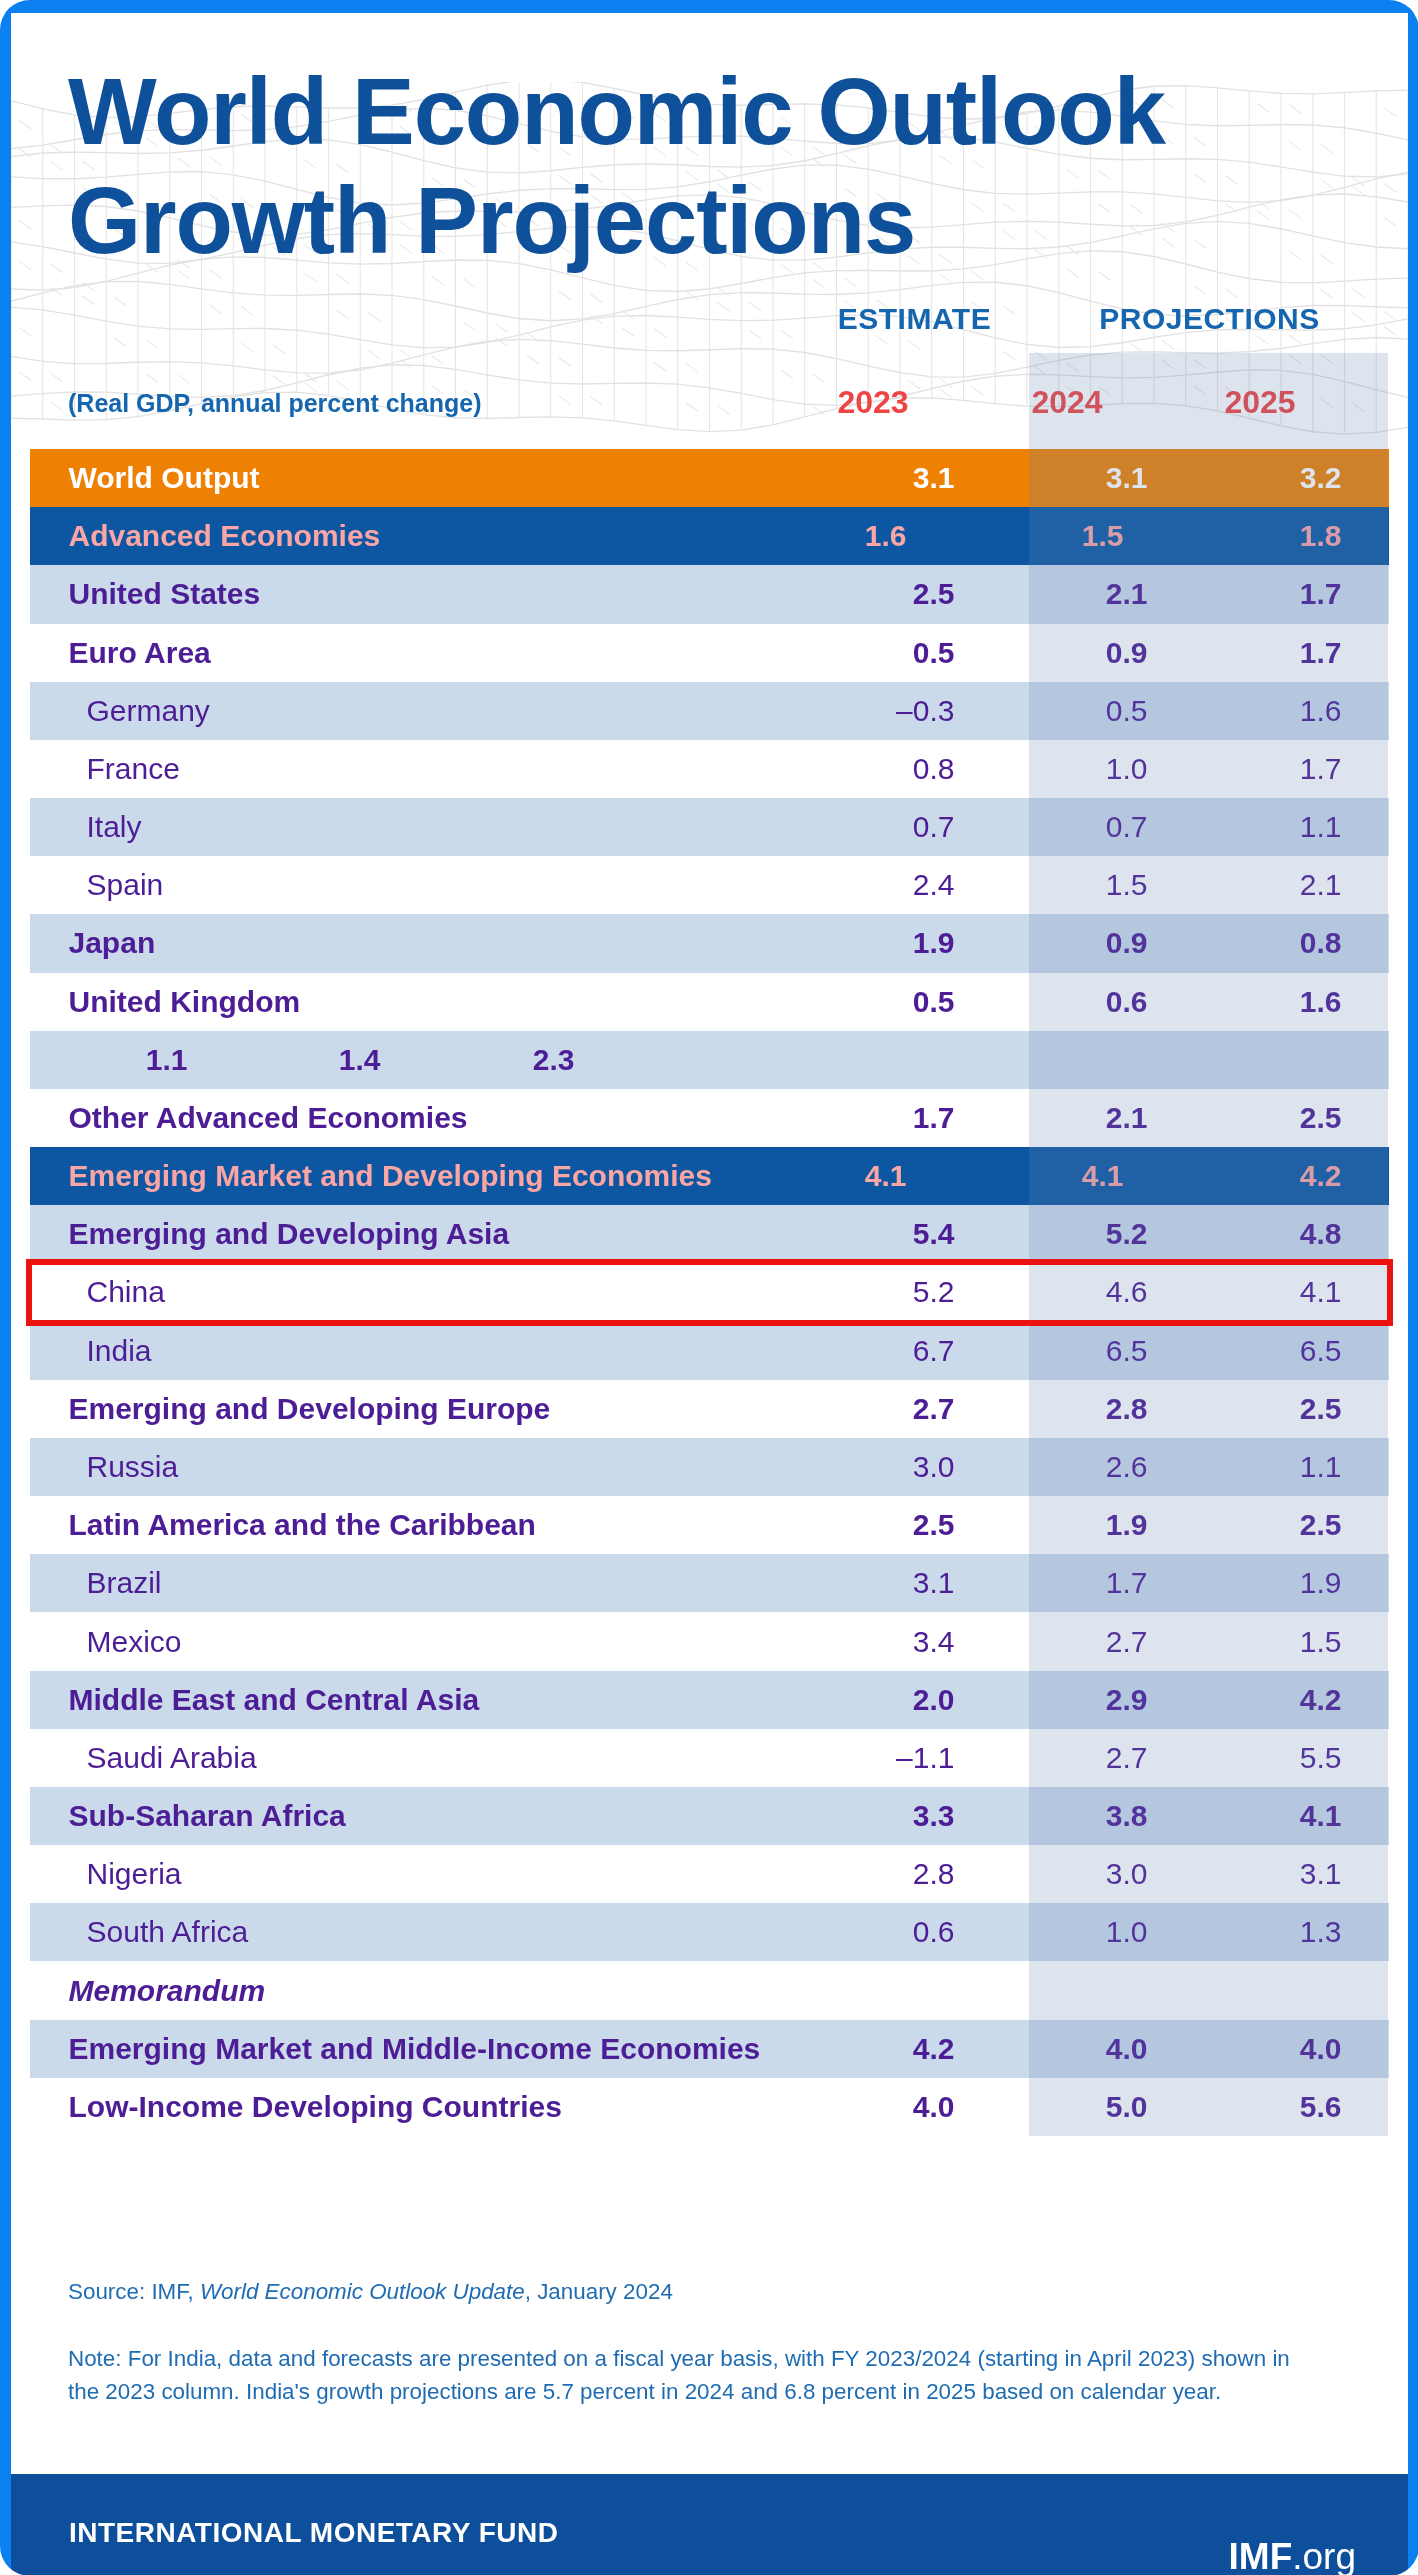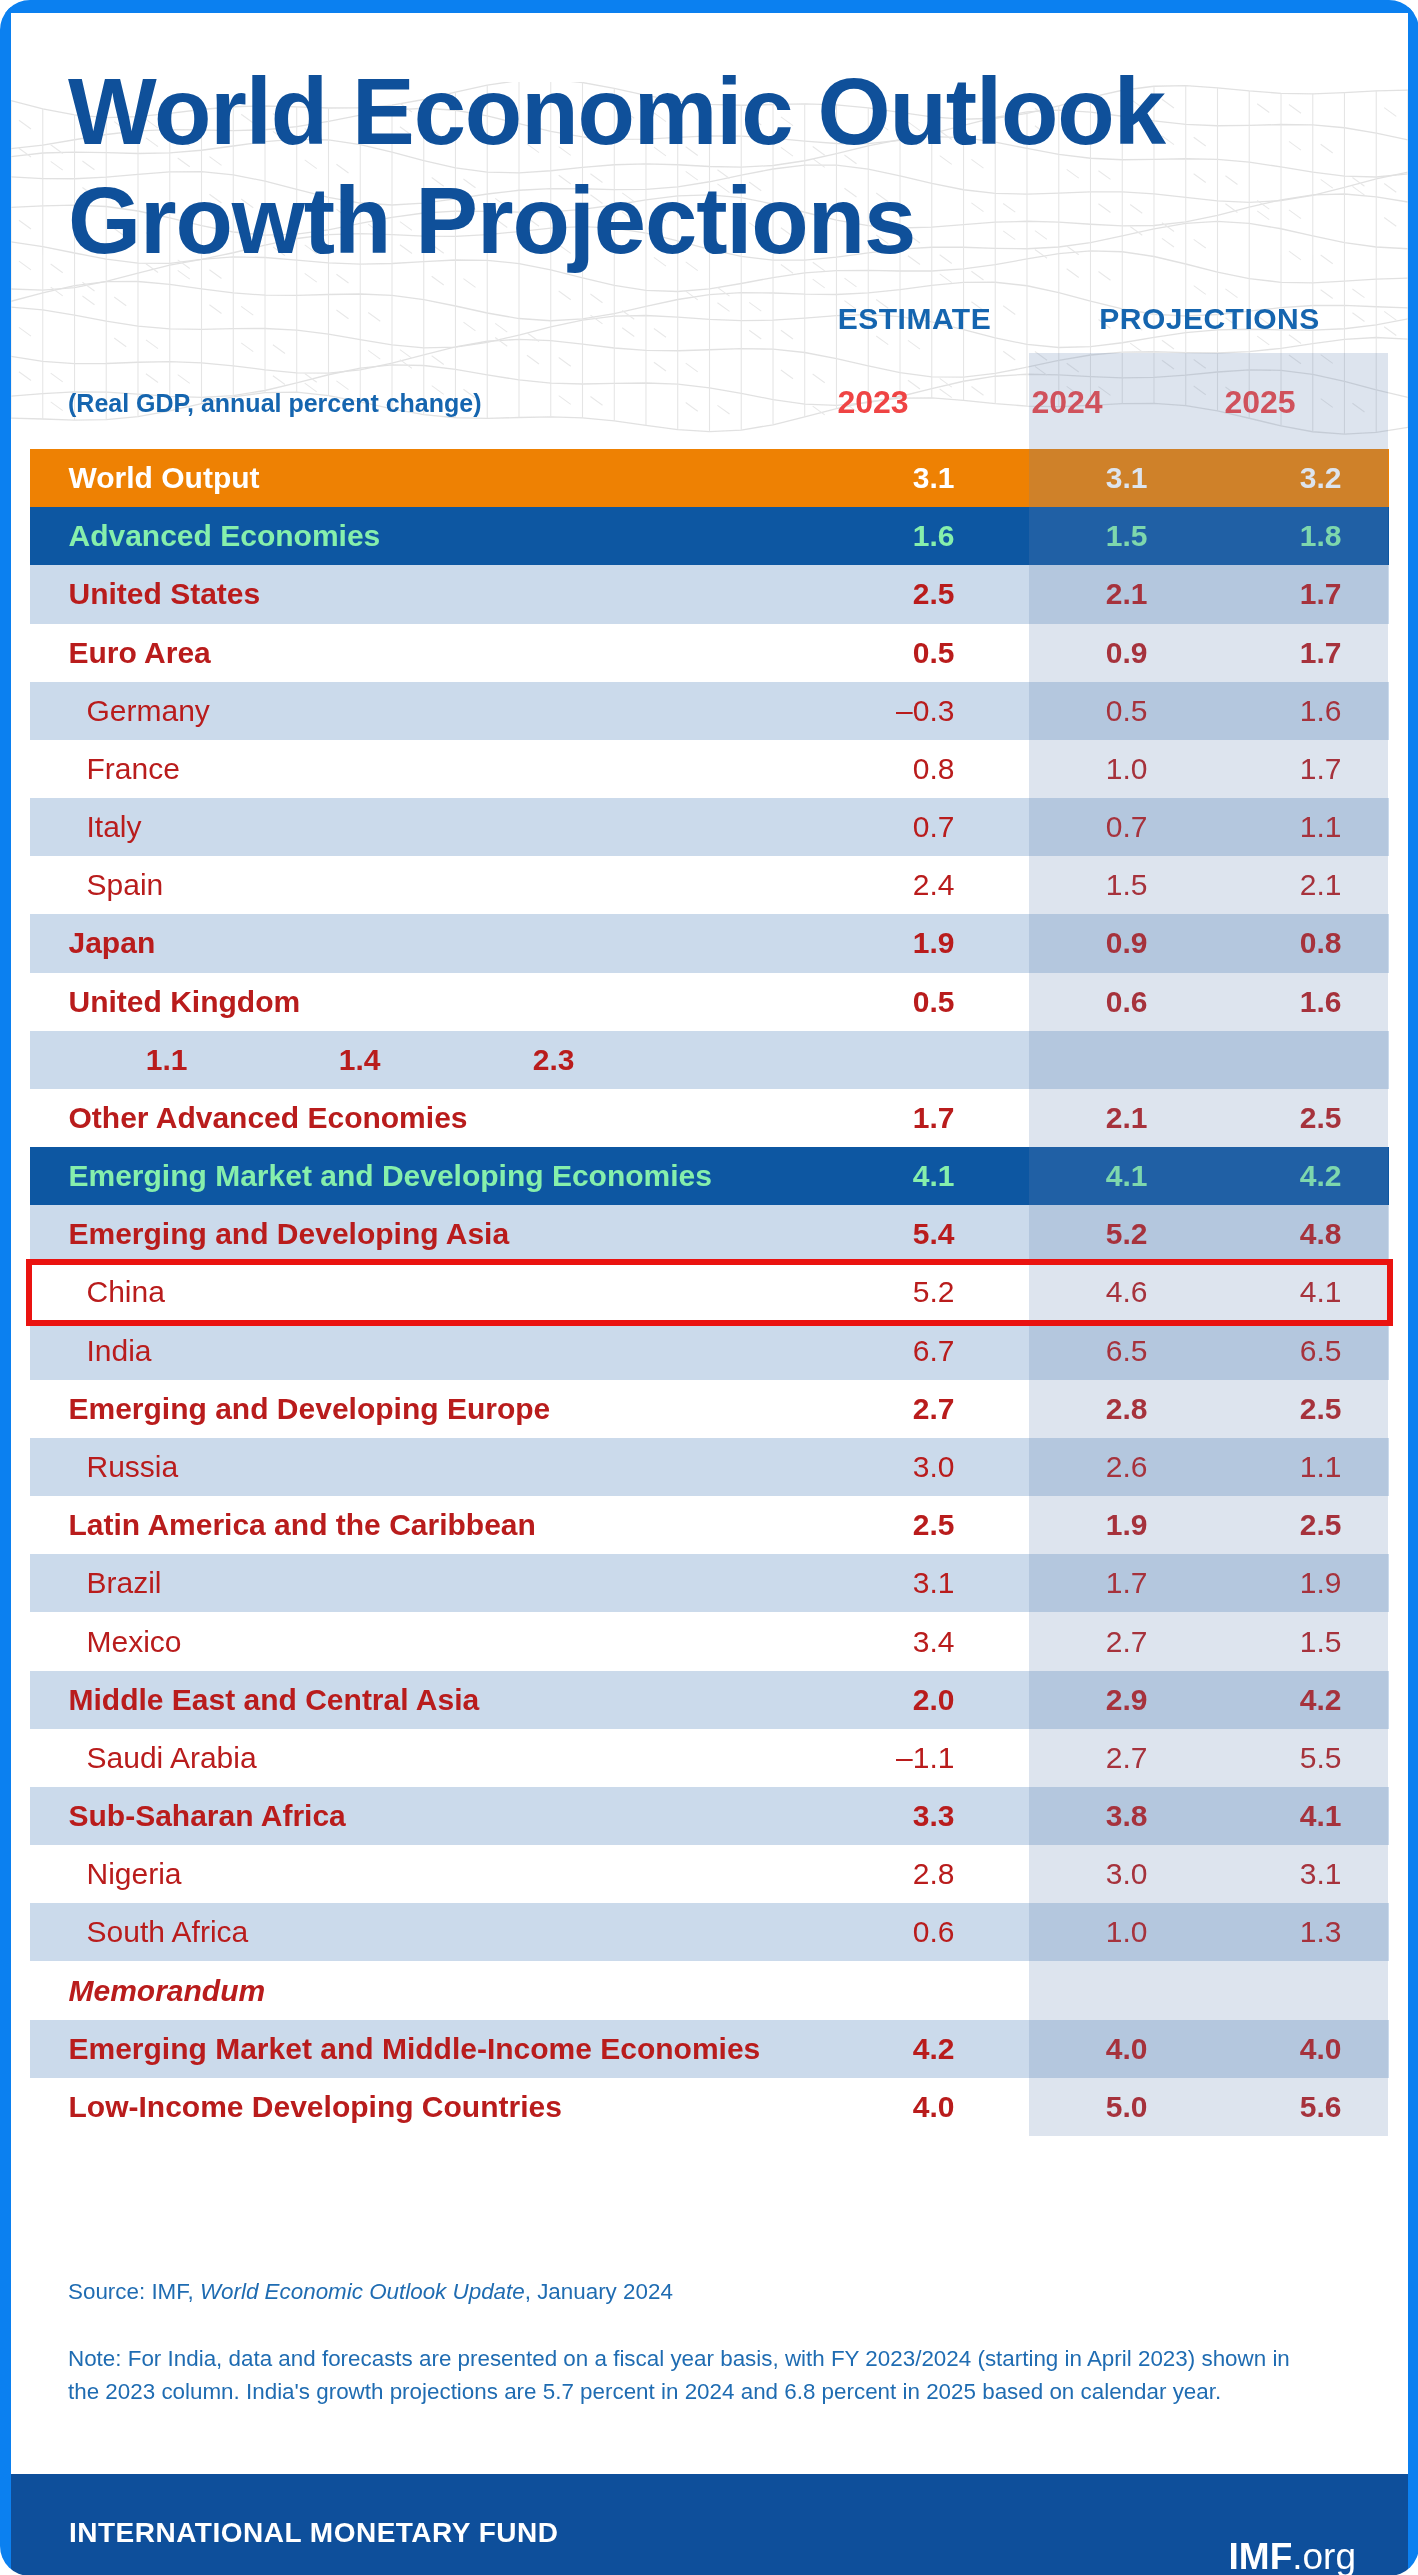--- a/index.html
+++ b/index.html
@@ -22,24 +22,24 @@
   
   .subtitle{position:absolute;left:68px;top:389px;z-index:2;color:#1565af;font-weight:700;font-size:25px;}
   .year{position:absolute;top:384px;width:164px;z-index:2;color:#ef4444;font-weight:700;font-size:32px;text-align:center;}
   .y2023{left:791px;} .y2024{left:985px;} .y2025{left:1178px;}
   
   .band{position:absolute;left:1029px;top:353px;width:359px;height:1783px;z-index:5;
         background:rgba(100,132,177,0.22);pointer-events:none;}
   
   .table{position:absolute;left:29.5px;top:449px;width:1359px;height:1687px;z-index:1;
          display:flex;flex-direction:column;}
-  .row{flex:1;display:flex;align-items:center;font-size:30px;color:#b91c1c;background:#fff;}
+  .row{flex:1;display:flex;align-items:center;font-size:30px;color:#4c1d95;background:#fff;}
   .row.shaded{background:#cbdaeb;}
   .row.world{background:#ee8103;color:#fff;font-weight:700;}
-  .row.section{background:#0d57a2;color:#86efac;font-weight:700;}
+  .row.section{background:#0d57a2;color:#fca5a5;font-weight:700;gap:24px;}
   .row.region{font-weight:600;}
   .row.memo{font-weight:700;font-style:italic;}
   .name{flex:1;padding-left:39px;box-sizing:border-box;white-space:nowrap;}
   .row.country .name{padding-left:57px;font-weight:400;}
   .cell{width:233px;padding-right:75px;box-sizing:border-box;text-align:right;white-space:nowrap;}
   .cell.c2{width:176px;padding-right:58px;}
   .cell.c3{width:183px;padding-right:47px;}
   
   .china-box{position:absolute;left:26px;top:1259px;width:1367px;height:67px;z-index:10;
              border:6px solid #ea1310;box-sizing:border-box;pointer-events:none;}

